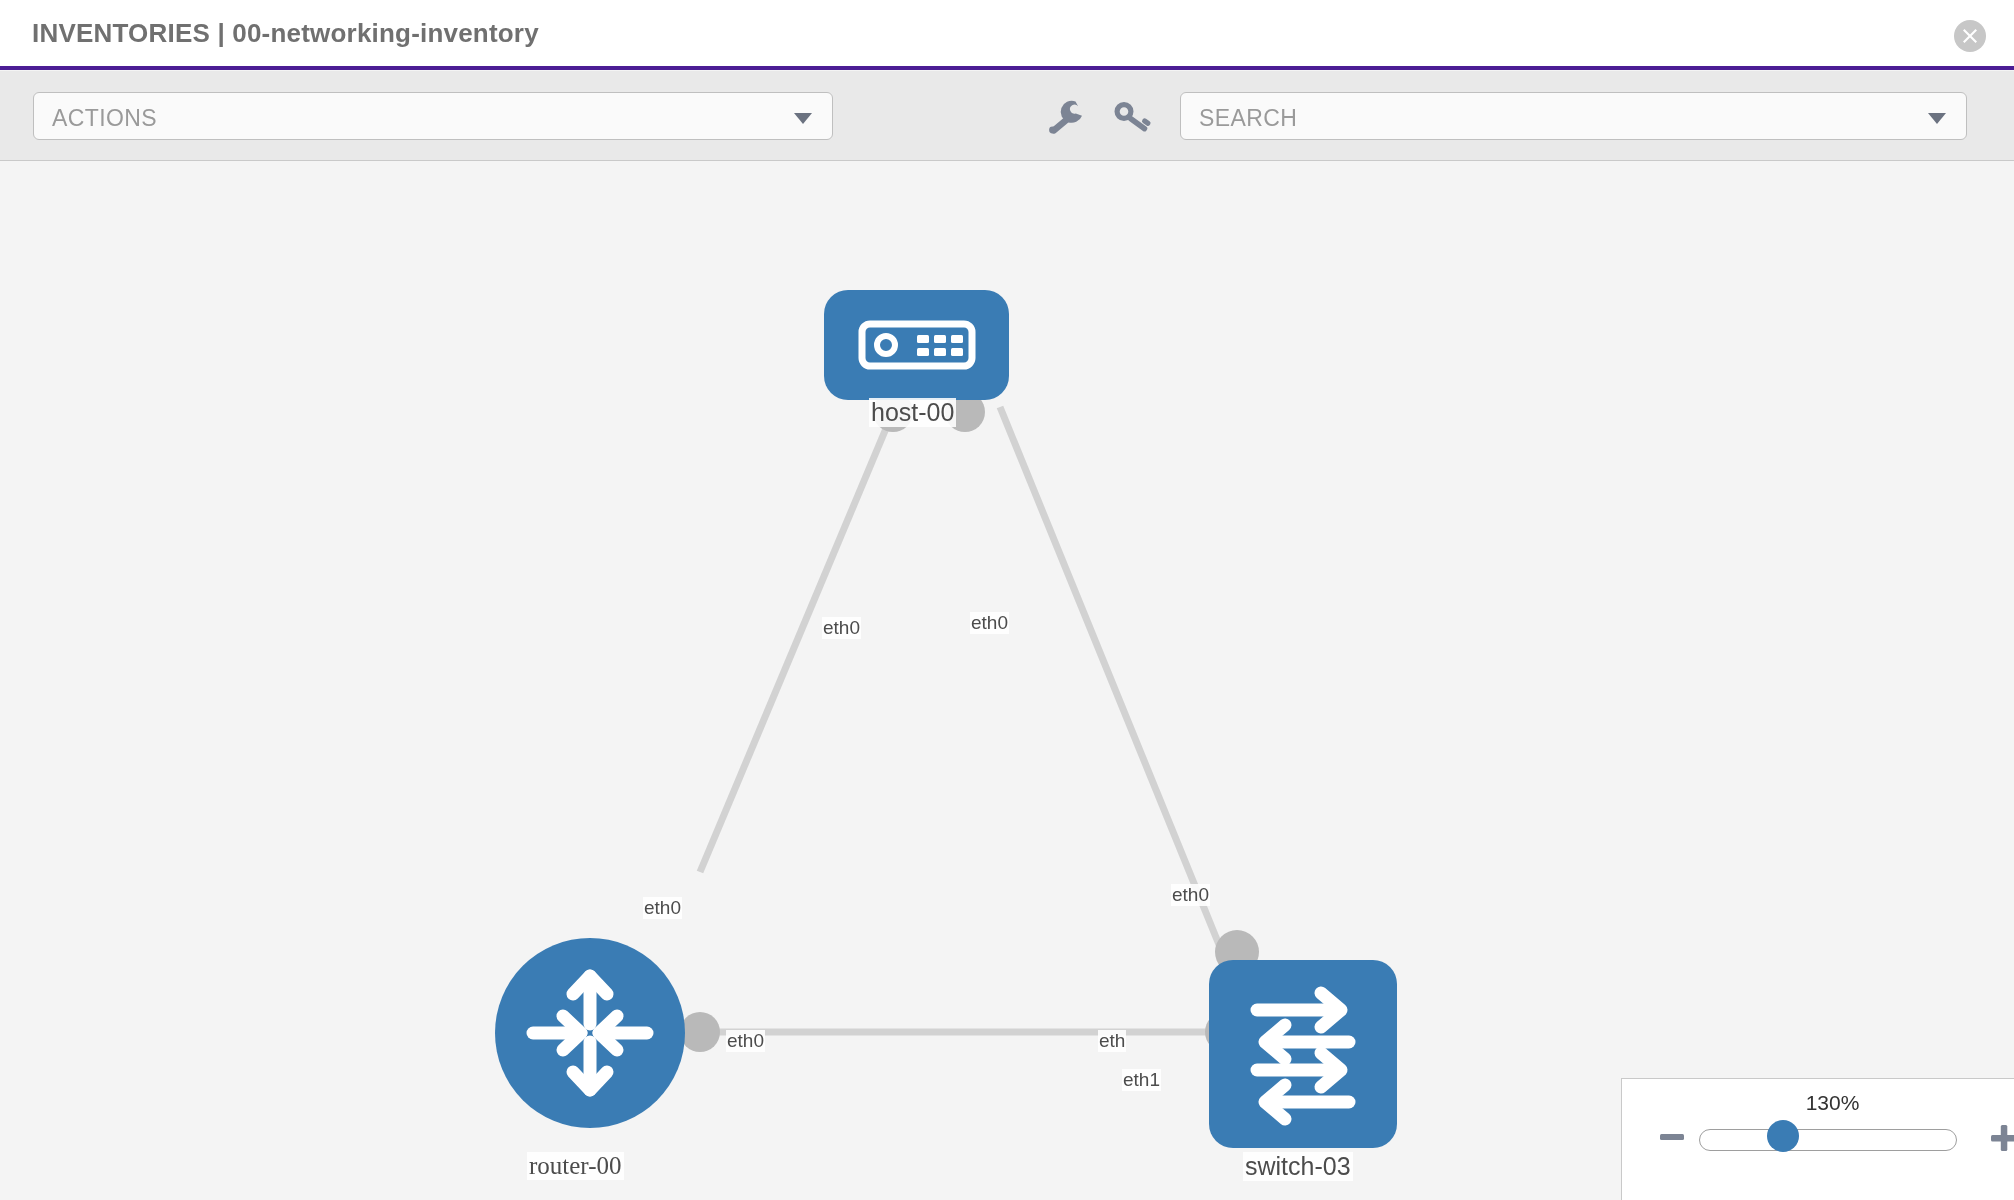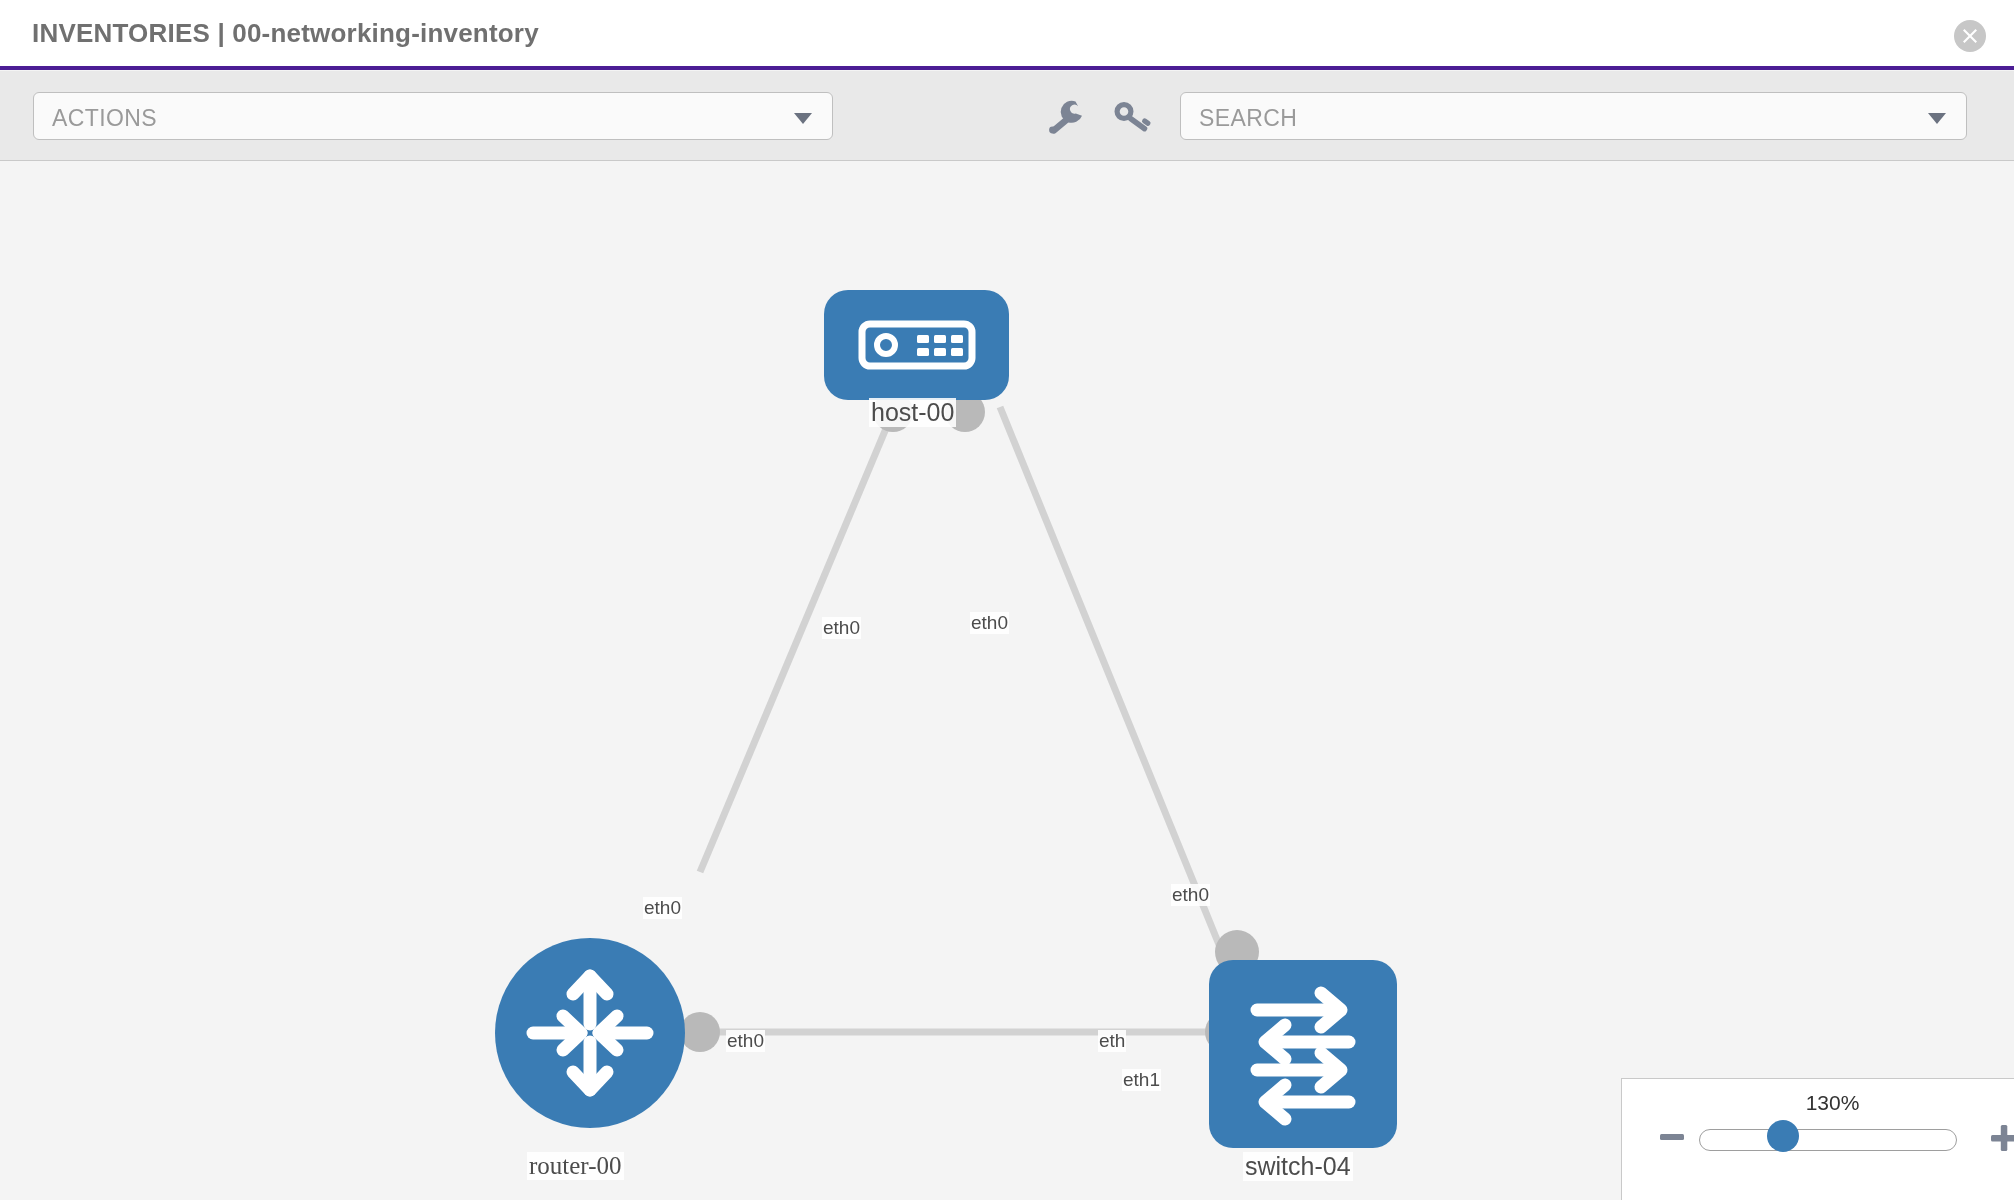--- a/index.html
+++ b/index.html
@@ -310,21 +310,21 @@
           <polyline points="112,33 132,50 112,67"></polyline>
           <line x1="140" y1="82" x2="58" y2="82"></line>
           <polyline points="76,65 56,82 76,99"></polyline>
           <line x1="48" y1="110" x2="130" y2="110"></line>
           <polyline points="112,93 132,110 112,127"></polyline>
           <line x1="140" y1="142" x2="58" y2="142"></line>
           <polyline points="76,125 56,142 76,159"></polyline>
         </g>
       </svg>
     </div>
-    <div class="node-label" style="left:1243px; top:990px;">switch-04</div>
+    <div class="node-label" style="left:1243px; top:990px;">switch-03</div>
 
     <div class="port-label" style="left:822px; top:455px;">eth0</div>
     <div class="port-label" style="left:970px; top:450px;">eth0</div>
     <div class="port-label" style="left:643px; top:735px;">eth0</div>
     <div class="port-label" style="left:1171px; top:722px;">eth0</div>
     <div class="port-label" style="left:726px; top:868px;">eth0</div>
     <div class="port-label" style="left:1098px; top:868px;">eth</div>
     <div class="port-label" style="left:1122px; top:868px;margin-top:39px;">eth1</div>
   </div>
 

